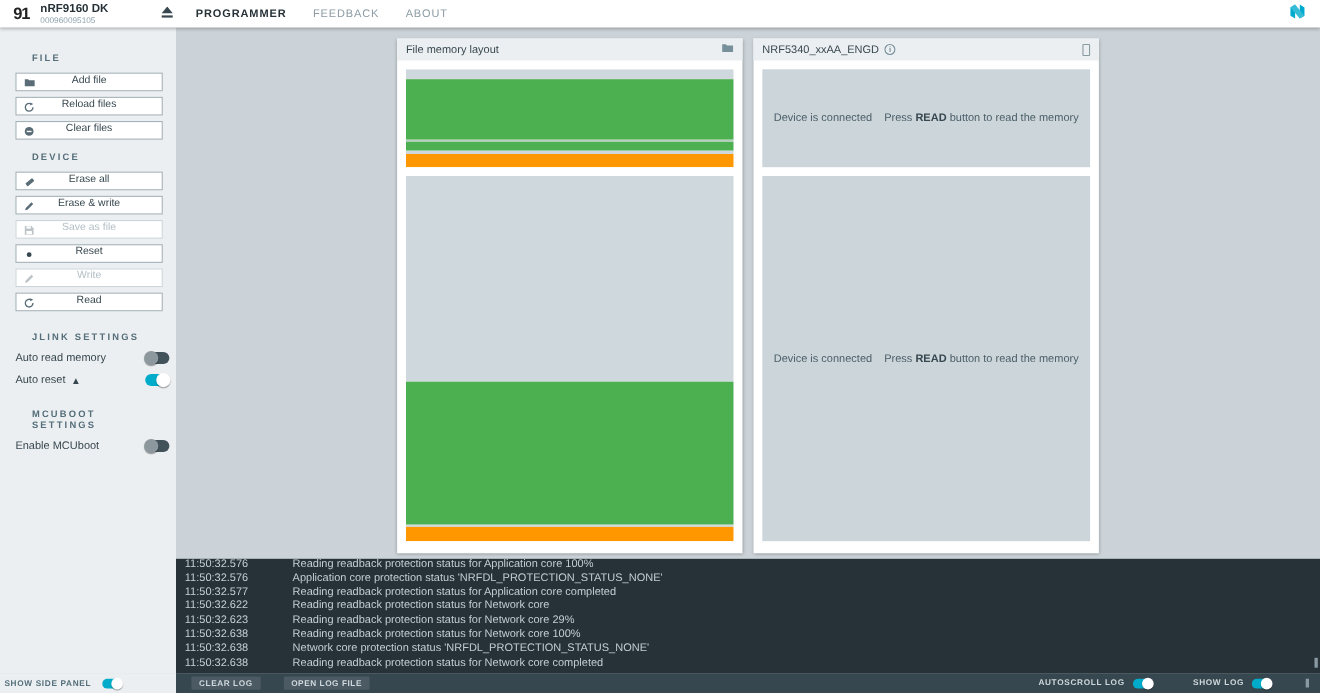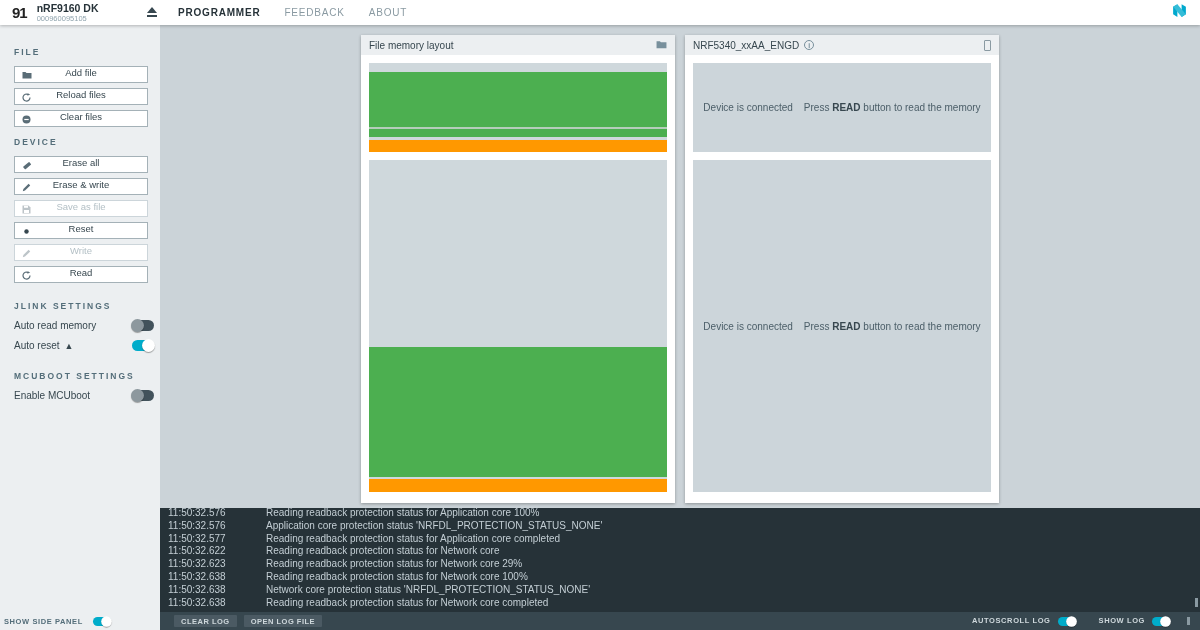--- a/index.html
+++ b/index.html
@@ -19,21 +19,21 @@
   .tabs { display:flex; gap:24px; margin-left:12px; }
   .tab { font-size:10px; letter-spacing:.8px; color:#8a9aa2; cursor:pointer; }
   .tab.active { color:#263238; font-weight:bold; }
   .nordic { margin-left:auto; margin-right:12px; }
 
   
   .middle { flex:1; display:flex; min-height:0; }
 
   
   .sidebar { width:160px; background:#eceff1; padding:12px 12px 0 14px; flex-shrink:0; }
-  .sec-label { font-size:8.5px; font-weight:bold; letter-spacing:2px; color:#546e7a; margin:10px 0 9px; }
+  .sec-label { font-size:8.5px; font-weight:bold; letter-spacing:2px; color:#546e7a; margin:10px 15px 9px; }
   .sbtn { display:flex; align-items:flex-start; height:17px; width:134px; background:#fff;
     border:1px solid #a4b1b7; margin-bottom:5px; position:relative; cursor:pointer; }
   .sbtn .ic { position:absolute; left:7px; top:3px; width:10px; height:10px; display:flex; align-items:center; }
   .sbtn .lbl { flex:1; text-align:center; font-size:9.5px; color:#37474f; }
   .sbtn.disabled { border-color:#ccd5da; cursor:default; }
   .sbtn.disabled .lbl { color:#b4c0c6; }
   .sbtn.disabled .ic { opacity:.4; }
   .togglerow { display:flex; align-items:center; justify-content:space-between; margin:9px 0; width:140px; }
   .togglelabel { font-size:10px; color:#37474f; display:flex; align-items:center; gap:5px; }
   .warn { font-size:9px; color:#37474f; }
@@ -64,21 +64,21 @@
   
   .logpanel { height:104px; background:#263238; position:relative; overflow:hidden; padding:1px 0 0 8px; }
   .log-row { display:flex; font-size:10px; color:#c3ced4; line-height:12.8px; white-space:nowrap;gap:28px; }
   .log-time { width:62px; flex-shrink:0; }
   .log-msg { padding-left:8px; }
   .log-scroll { position:absolute; right:2px; bottom:5px; width:3px; height:9px; background:#8a9aa2; }
 
   
   .footer { height:18px; display:flex; flex-shrink:0; }
   .footer-left { width:160px; background:#eceff1; display:flex; align-items:center; padding-left:4px; gap:8px; }
-  .footer-right { flex:1; background:#37474f; display:flex; align-items:center; padding:0 10px 0 14px; gap:7px; }
+  .footer-right { flex:1; background:#37474f; display:flex; align-items:center; padding:0 10px 0 14px; gap:21px; }
   .flabel { font-size:7.5px; font-weight:bold; letter-spacing:.6px; color:#546e7a; }
   .flabel.light { color:#cfd8dc; }
   .fbtn { height:12px; display:flex; align-items:center; padding:0 7px; background:#4b5a63; border-radius:1px;
     font-size:7.5px; font-weight:bold; letter-spacing:.5px; color:#cfd8dc; cursor:pointer; }
   .push { margin-left:auto; }
   .fgroup { display:flex; align-items:flex-start; gap:5px; }
   .fscroll { width:3px; height:8px; background:#8a9aa2; margin-left:8px; }
 </style>
 </head>
 <body>

